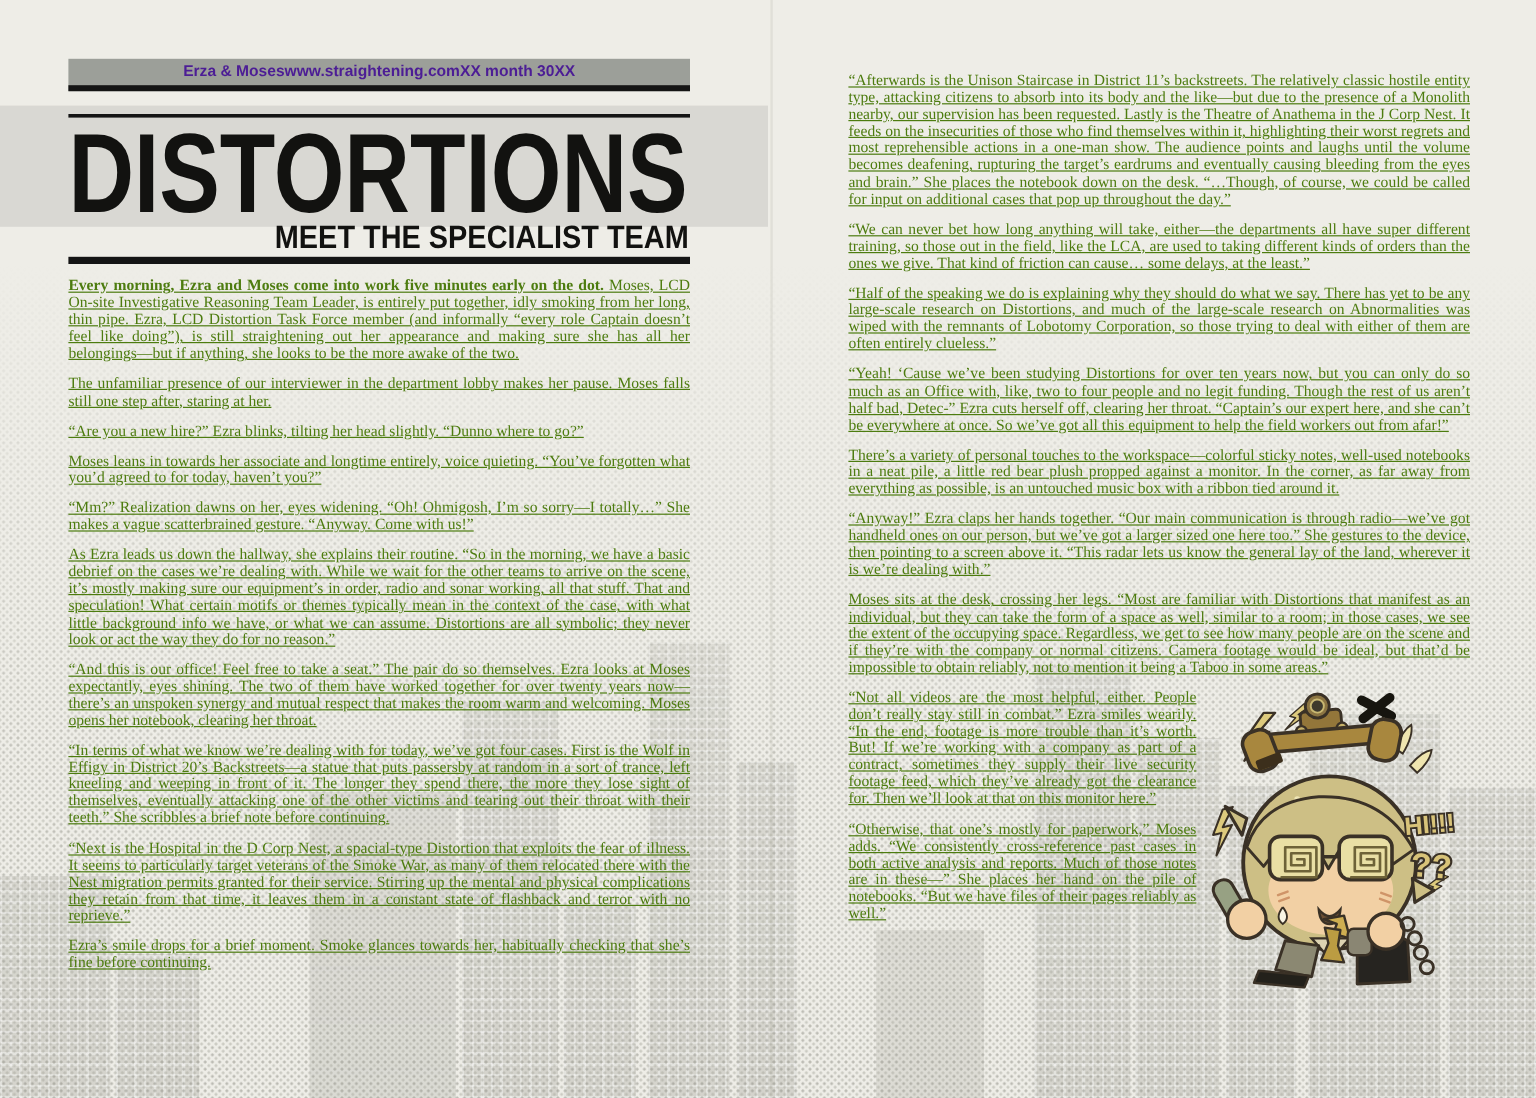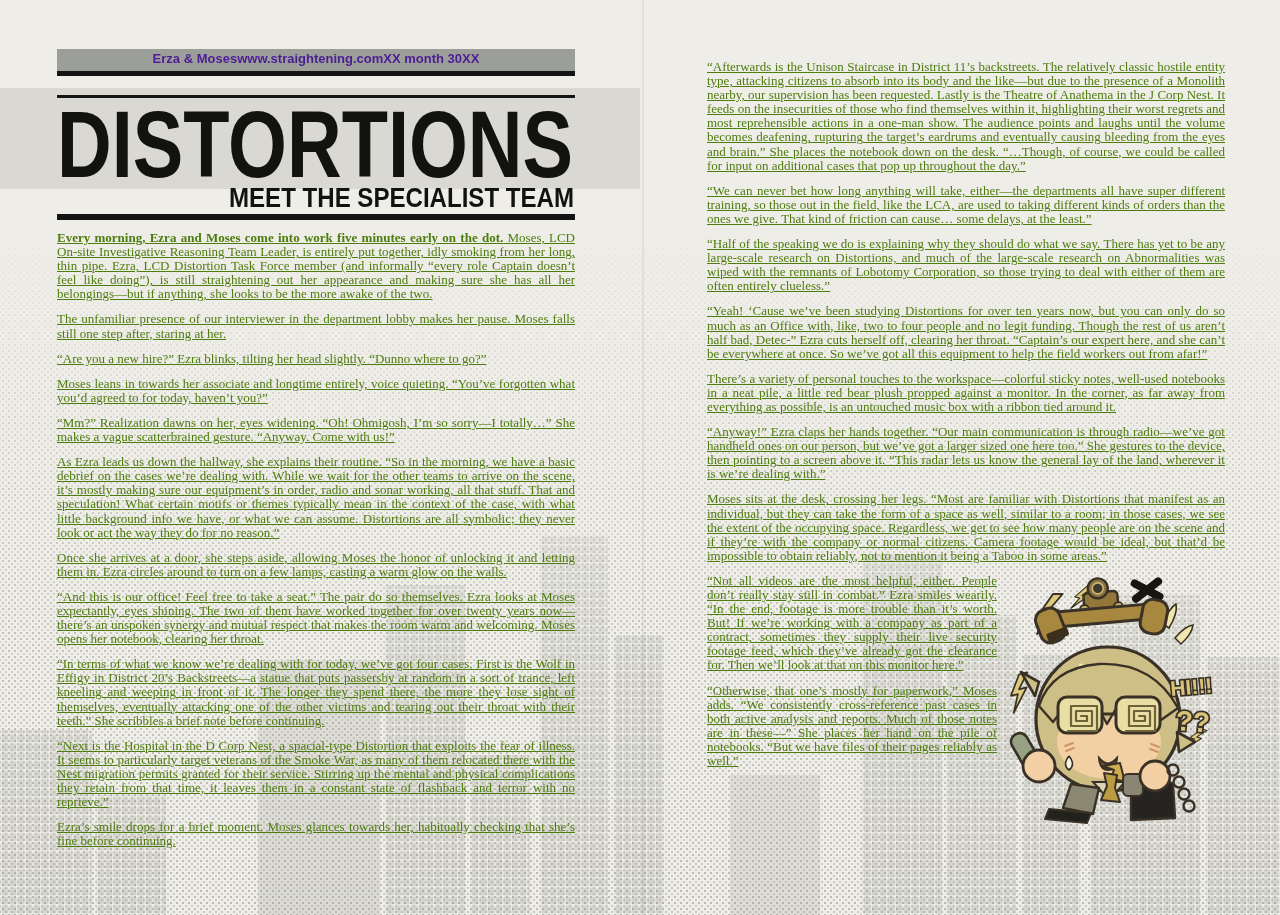--- a/index.html
+++ b/index.html
@@ -108,25 +108,24 @@
   <div class="sub-underline"></div>
 </div>
 
 <div class="col col-left">
   <p class="lead"><b>Every morning, Ezra and Moses come into work five minutes early on the dot.</b><span> Moses, LCD On-site Investigative Reasoning Team Leader, is entirely put together, idly smoking from her long, thin pipe. Ezra, LCD Distortion Task Force member (and informally “every role Captain doesn’t feel like doing”), is still straightening out her appearance and making sure she has all her belongings—but if anything, she looks to be the more awake of the two.</span></p>
   <p>The unfamiliar presence of our interviewer in the department lobby makes her pause. Moses falls still one step after, staring at her.</p>
   <p>“Are you a new hire?” Ezra blinks, tilting her head slightly. “Dunno where to go?”</p>
   <p>Moses leans in towards her associate and longtime entirely, voice quieting. “You’ve forgotten what you’d agreed to for today, haven’t you?”</p>
   <p>“Mm?” Realization dawns on her, eyes widening. “Oh! Ohmigosh, I’m so sorry—I totally…” She makes a vague scatterbrained gesture. “Anyway. Come with us!”</p>
   <p>As Ezra leads us down the hallway, she explains their routine. “So in the morning, we have a basic debrief on the cases we’re dealing with. While we wait for the other teams to arrive on the scene, it’s mostly making sure our equipment’s in order, radio and sonar working, all that stuff. That and speculation! What certain motifs or themes typically mean in the context of the case, with what little background info we have, or what we can assume. Distortions are all symbolic; they never look or act the way they do for no reason.”</p>
-  <p>Once she arrives at a door, she steps aside, allowing Moses the honor of unlocking it and letting them in. Ezra circles around to turn on a few lamps, casting a warm glow on the walls.</p>
   <p>“And this is our office! Feel free to take a seat.” The pair do so themselves. Ezra looks at Moses expectantly, eyes shining. The two of them have worked together for over twenty years now—there’s an unspoken synergy and mutual respect that makes the room warm and welcoming. Moses opens her notebook, clearing her throat.</p>
   <p>“In terms of what we know we’re dealing with for today, we’ve got four cases. First is the Wolf in Effigy in District 20’s Backstreets—a statue that puts passersby at random in a sort of trance, left kneeling and weeping in front of it. The longer they spend there, the more they lose sight of themselves, eventually attacking one of the other victims and tearing out their throat with their teeth.” She scribbles a brief note before continuing.</p>
   <p>“Next is the Hospital in the D Corp Nest, a spacial-type Distortion that exploits the fear of illness. It seems to particularly target veterans of the Smoke War, as many of them relocated there with the Nest migration permits granted for their service. Stirring up the mental and physical complications they retain from that time, it leaves them in a constant state of flashback and terror with no reprieve.”</p>
-  <p>Ezra’s smile drops for a brief moment. Moses glances towards her, habitually checking that she’s fine before continuing.</p>
+  <p>Ezra’s smile drops for a brief moment. Smoke glances towards her, habitually checking that she’s fine before continuing.</p>
 </div>
 
 <div class="col col-right">
   <p>“Afterwards is the Unison Staircase in District 11’s backstreets. The relatively classic hostile entity type, attacking citizens to absorb into its body and the like—but due to the presence of a Monolith nearby, our supervision has been requested. Lastly is the Theatre of Anathema in the J Corp Nest. It feeds on the insecurities of those who find themselves within it, highlighting their worst regrets and most reprehensible actions in a one-man show. The audience points and laughs until the volume becomes deafening, rupturing the target’s eardrums and eventually causing bleeding from the eyes and brain.” She places the notebook down on the desk. “…Though, of course, we could be called for input on additional cases that pop up throughout the day.”</p>
   <p>“We can never bet how long anything will take, either—the departments all have super different training, so those out in the field, like the LCA, are used to taking different kinds of orders than the ones we give. That kind of friction can cause… some delays, at the least.”</p>
   <p>“Half of the speaking we do is explaining why they should do what we say. There has yet to be any large-scale research on Distortions, and much of the large-scale research on Abnormalities was wiped with the remnants of Lobotomy Corporation, so those trying to deal with either of them are often entirely clueless.”</p>
   <p>“Yeah! ‘Cause we’ve been studying Distortions for over ten years now, but you can only do so much as an Office with, like, two to four people and no legit funding. Though the rest of us aren’t half bad, Detec-” Ezra cuts herself off, clearing her throat. “Captain’s our expert here, and she can’t be everywhere at once. So we’ve got all this equipment to help the field workers out from afar!”</p>
   <p>There’s a variety of personal touches to the workspace—colorful sticky notes, well-used notebooks in a neat pile, a little red bear plush propped against a monitor. In the corner, as far away from everything as possible, is an untouched music box with a ribbon tied around it.</p>
   <p>“Anyway!” Ezra claps her hands together. “Our main communication is through radio—we’ve got handheld ones on our person, but we’ve got a larger sized one here too.” She gestures to the device, then pointing to a screen above it. “This radar lets us know the general lay of the land, wherever it is we’re dealing with.”</p>
   <p>Moses sits at the desk, crossing her legs. “Most are familiar with Distortions that manifest as an individual, but they can take the form of a space as well, similar to a room; in those cases, we see the extent of the occupying space. Regardless, we get to see how many people are on the scene and if they’re with the company or normal citizens. Camera footage would be ideal, but that’d be impossible to obtain reliably, not to mention it being a Taboo in some areas.”</p>

